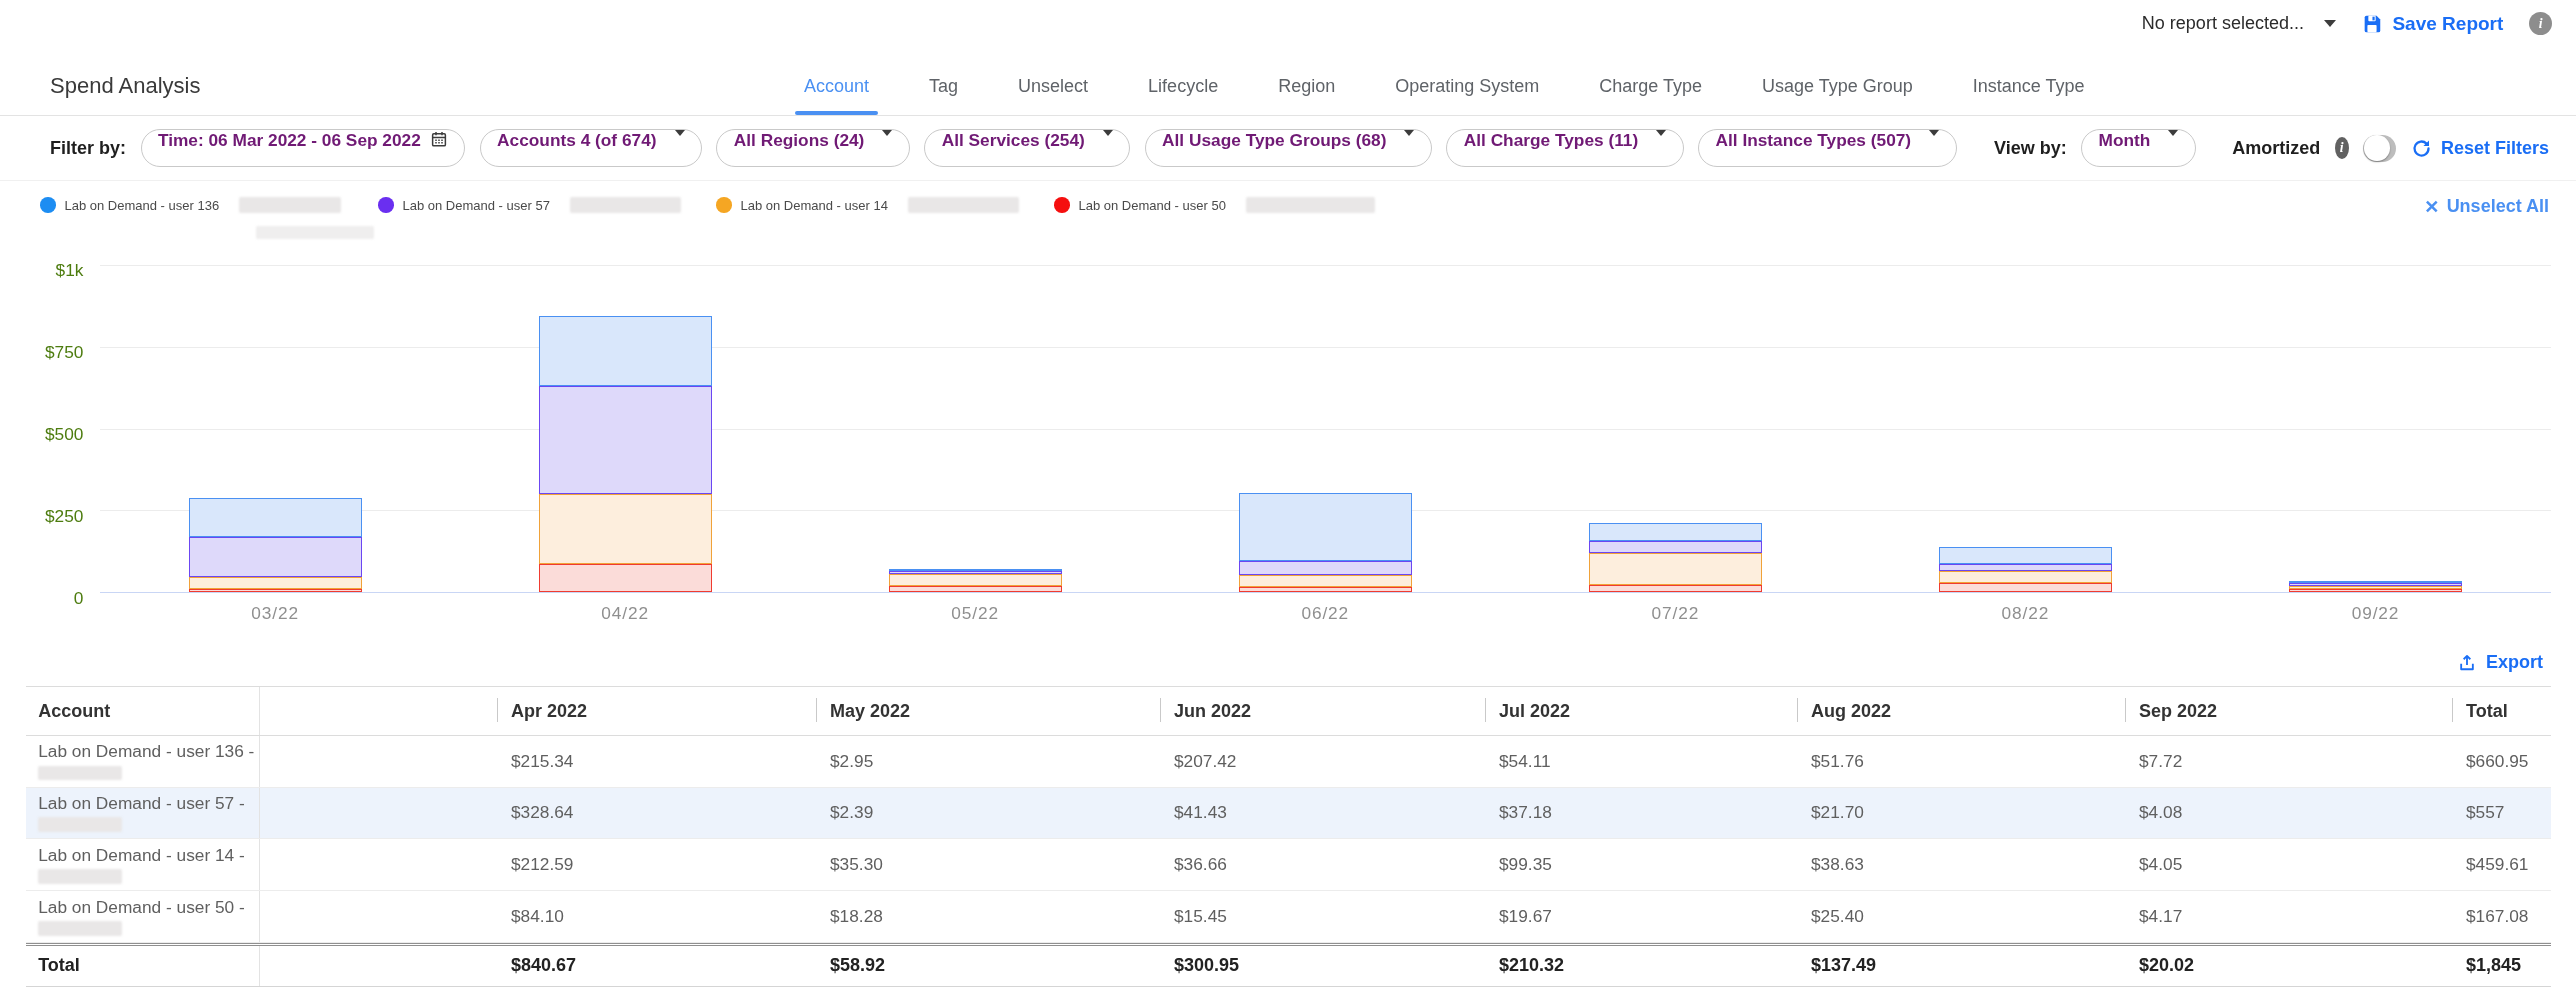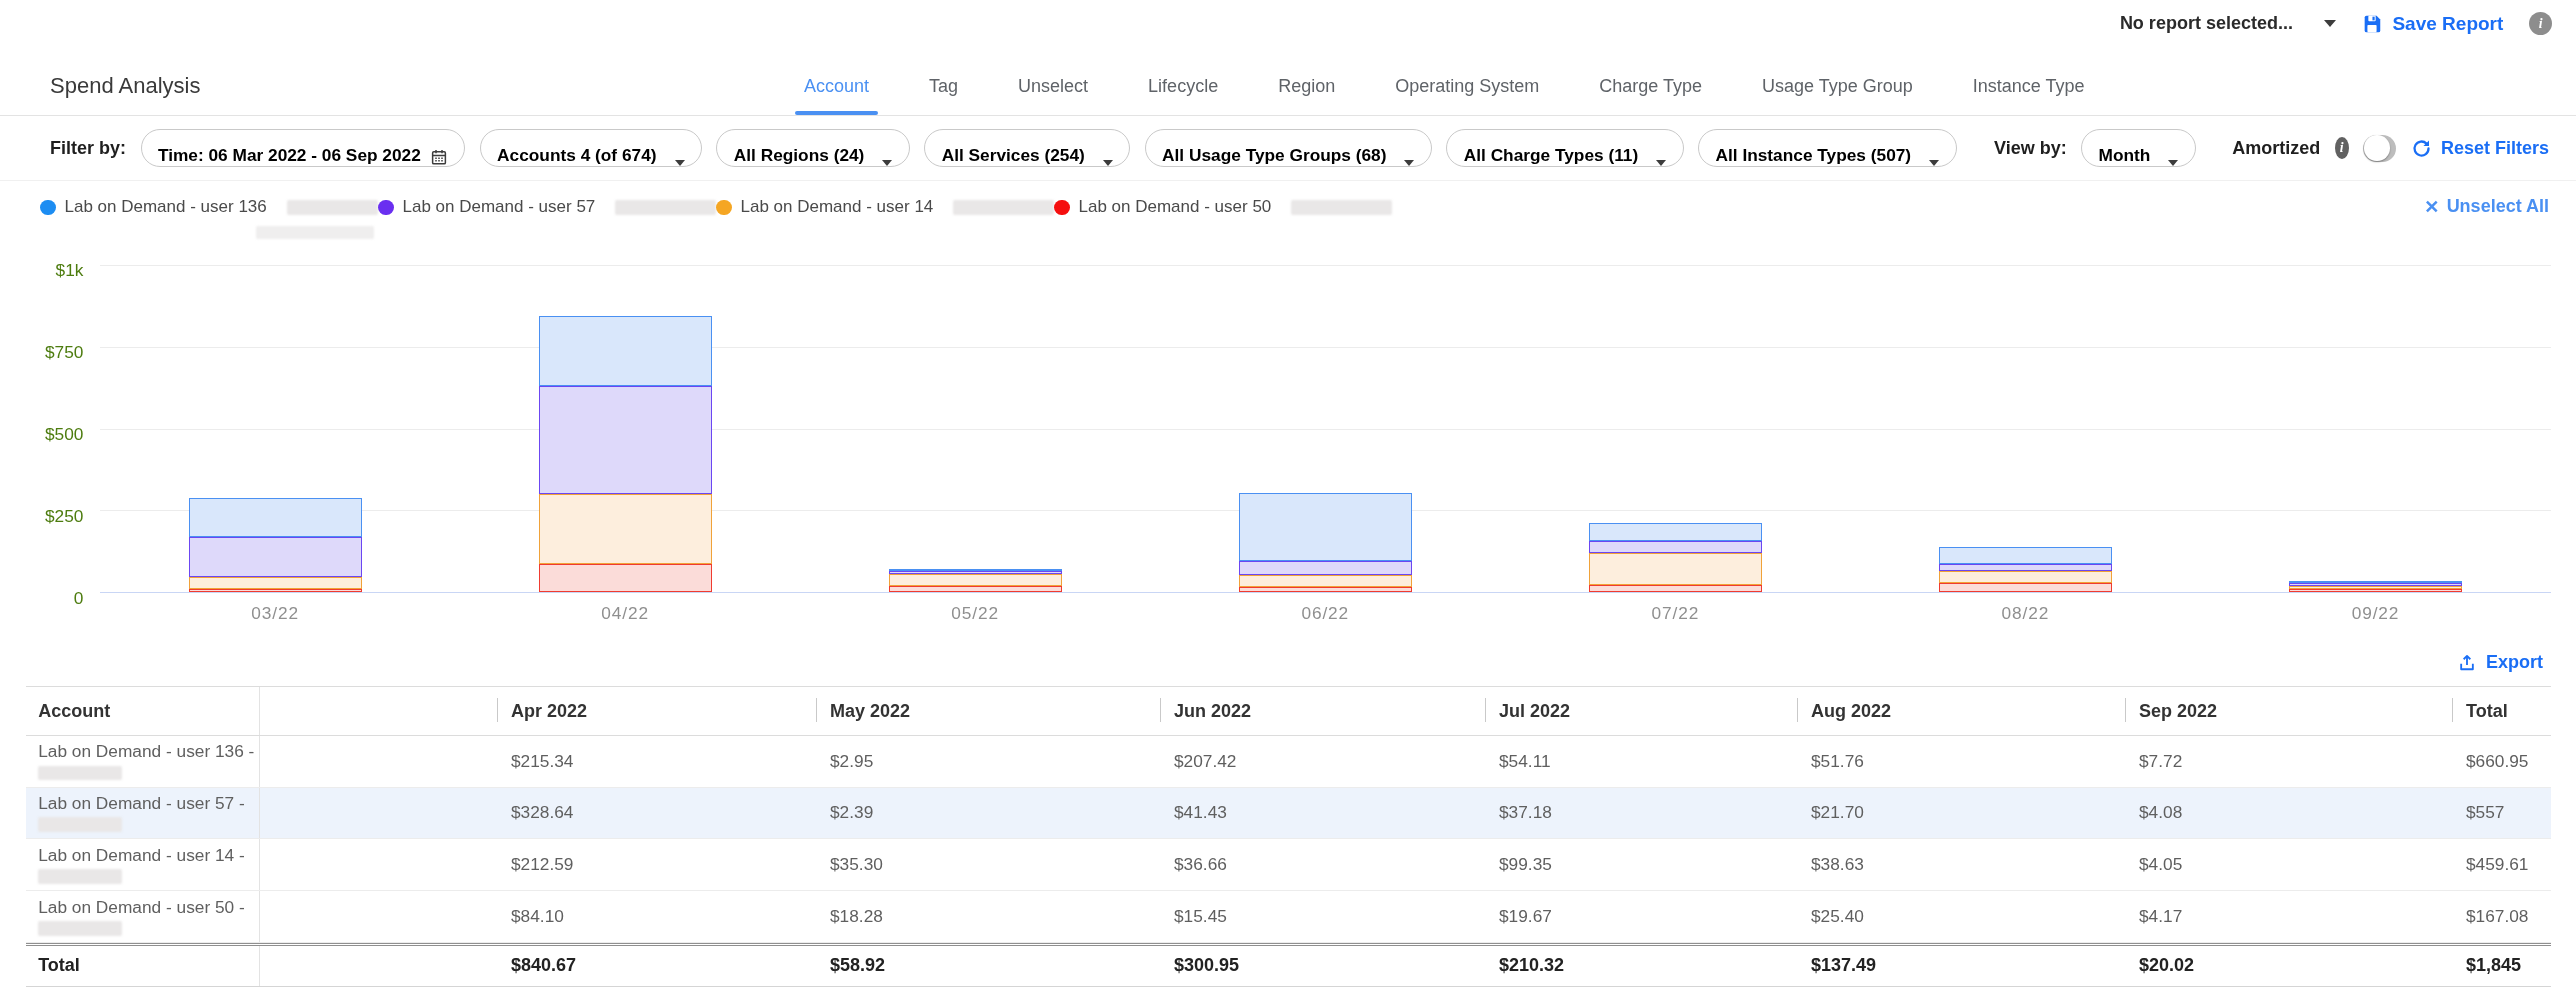--- a/index.html
+++ b/index.html
@@ -2,51 +2,51 @@
 <html style="font-size:14.5px"><head>
 <meta charset="utf-8">
 <style>
   * { margin:0; padding:0; box-sizing:border-box; }
   html,body { background:#fff; }
   body { font-family:"Liberation Sans", sans-serif; color:#333; }
   .app { position:relative; width:2576px; height:989px; background:#fff; overflow:hidden; }
 
   
   .topbar { height:47px; display:flex; align-items:center; justify-content:flex-end; padding-right:23.6px; gap:25.5px; }
-  .report-selector { display:flex; align-items:center; gap:31px; font-size:18px; font-weight:bold; color:#2b2b2b; cursor:pointer;justify-content:center; }
+  .report-selector { display:flex; align-items:center; gap:20px; font-size:18px; font-weight:normal; color:#2b2b2b; cursor:pointer;justify-content:center; }
   .caret { width:0; height:0; border-left:6.4px solid transparent; border-right:6.4px solid transparent; border-top:7.3px solid #3c3c3c; display:inline-block; }
   .caret.small { border-left-width:5.5px; border-right-width:5.5px; border-top-width:6.4px; margin-left:9px; }
   .save-report { display:flex; align-items:center; gap:9px; font-size:19px; font-weight:bold; color:#1a6ef5; cursor:pointer; }
   .info-circle { width:23.6px; height:23.6px; border-radius:50%; background:#8d8d8d; color:#fff; font-size:13.6px; font-weight:bold; display:inline-flex; align-items:center; justify-content:center; font-family:"Liberation Serif", serif; font-style:italic; }
   .info-circle.small { width:22px; height:22px; background:#616161; }
 
   
   .header-row { position:relative; height:69px; border-bottom:0.9px solid #e3e3e3; }
   .page-title { position:absolute; left:50px; bottom:16.4px; font-size:22px; color:#3a3a3a; }
   .tabs { position:absolute; left:795px; bottom:0; display:flex; gap:42px; }
   .tab { position:relative; padding:0 9px 18px 9px; font-size:18px; color:#5f6368; background:none; border:none; font-family:inherit; cursor:pointer; white-space:nowrap; }
   .tab.active { color:#4a90f2; }
   .tab.active::after { content:''; position:absolute; left:0; right:0; bottom:0; height:4.5px; background:#4a90f2; border-radius:2.7px; }
 
   
   .filter-bar { height:65px; display:flex; align-items:center; padding-left:50px; gap:14.5px; border-bottom:0.9px solid #f0f0f0; }
   .filter-label { font-size:18px; font-weight:bold; color:#1f1f1f; white-space:nowrap; }
-  .pill { display:inline-flex; align-items:flex-end; gap:9px; height:38px; padding:0 16.4px; border:0.9px solid #c9c9c9; border-radius:19px; background:#fff; font-size:17.3px; font-weight:bold; color:#000000; font-family:inherit; cursor:pointer; white-space:nowrap; }
+  .pill { display:inline-flex; align-items:flex-start; gap:9px; height:38px; padding:0 16.4px; border:0.9px solid #c9c9c9; border-radius:19px; background:#fff; font-size:17.3px; font-weight:bold; color:#701a75; font-family:inherit; cursor:pointer; white-space:nowrap; }
   .pills { display:contents; }
   .viewby { margin-left:23px; }
   .amortized-label { margin-left:22px; }
   .toggle { position:relative; width:53px; height:27px; background:#bdbdbd; border-radius:13.6px; display:inline-block; cursor:pointer; }
   .toggle .knob { position:absolute; left:0.9px; top:0.9px; width:25.5px; height:25.5px; background:#fff; border-radius:50%; box-shadow:0 0.9px 1.8px rgba(0,0,0,.35); }
   .reset { margin-left:auto; margin-right:27px; display:flex; align-items:center; gap:9px; font-size:18px; font-weight:bold; color:#1a6ef5; cursor:pointer; white-space:nowrap; }
 
   
   .legend-row { position:relative; height:78px; padding-left:40px; display:flex; align-items:flex-start; padding-top:16.4px; }
   .legend-item { position:relative; width:338px; display:flex; align-items:center; gap:9px; cursor:pointer; }
   .legend-dot { width:15.5px; height:15.5px; border-radius:50%; flex:none; }
-  .legend-label { font-size:17px; color:#4a4a4a; white-space:nowrap; }
+  .legend-label { font-size:13px; color:#4a4a4a; white-space:nowrap; }
   .redact { height:15.5px; background:#e9e7e7; border-radius:1.8px; filter:blur(1.1px); }
   .legend-item .redact { margin-left:11px; }
   .redact.line2 { position:absolute; left:205px; top:29px; width:118px; height:12.7px; background:#efeeee; }
   .unselect { position:absolute; right:27px; top:14.5px; display:flex; align-items:center; gap:7.3px; font-size:18px; font-weight:bold; color:#4a90f2; cursor:pointer; }
   .unselect .x { font-size:18px; }
 
   
   .chart-section { position:relative; height:367px; }
   .y-axis { position:absolute; left:0; top:5.5px; width:87px; height:327px; }
   .ytick { position:absolute; right:0; width:87px; text-align:right; font-size:17.3px; color:#4d7c0f; transform:translateY(-50%); padding-right:3.6px; }

